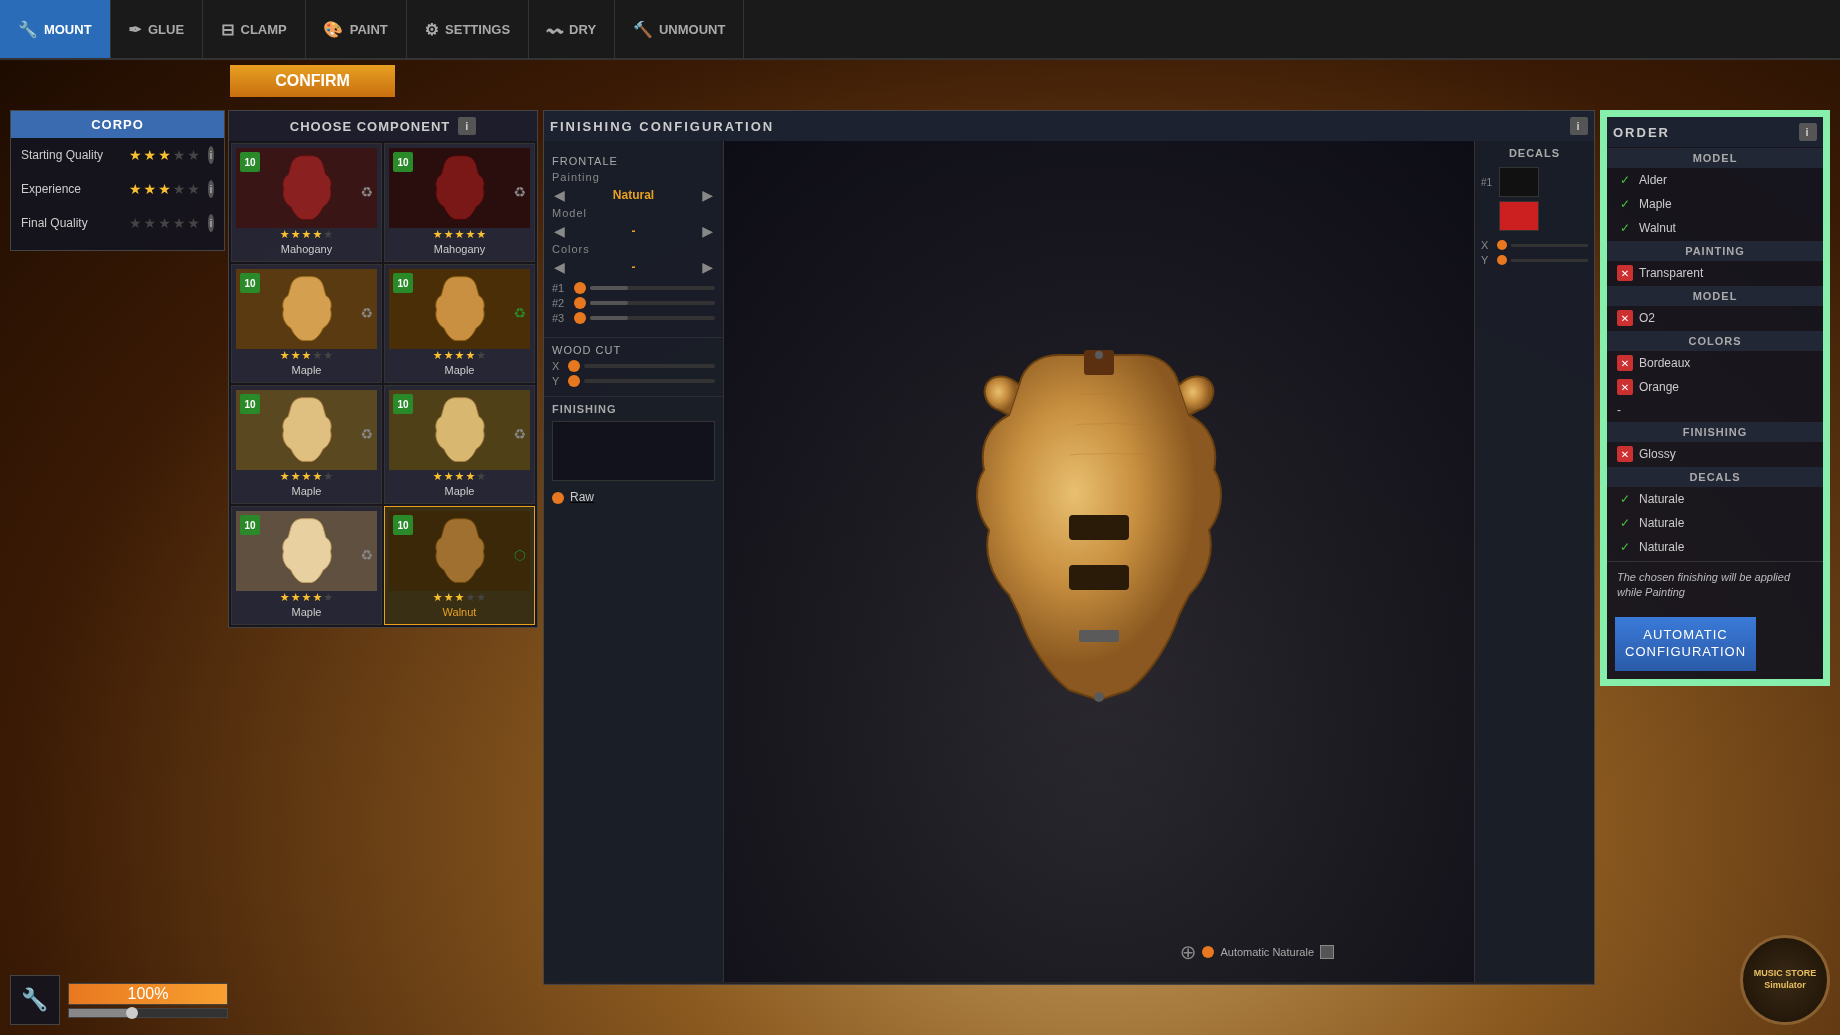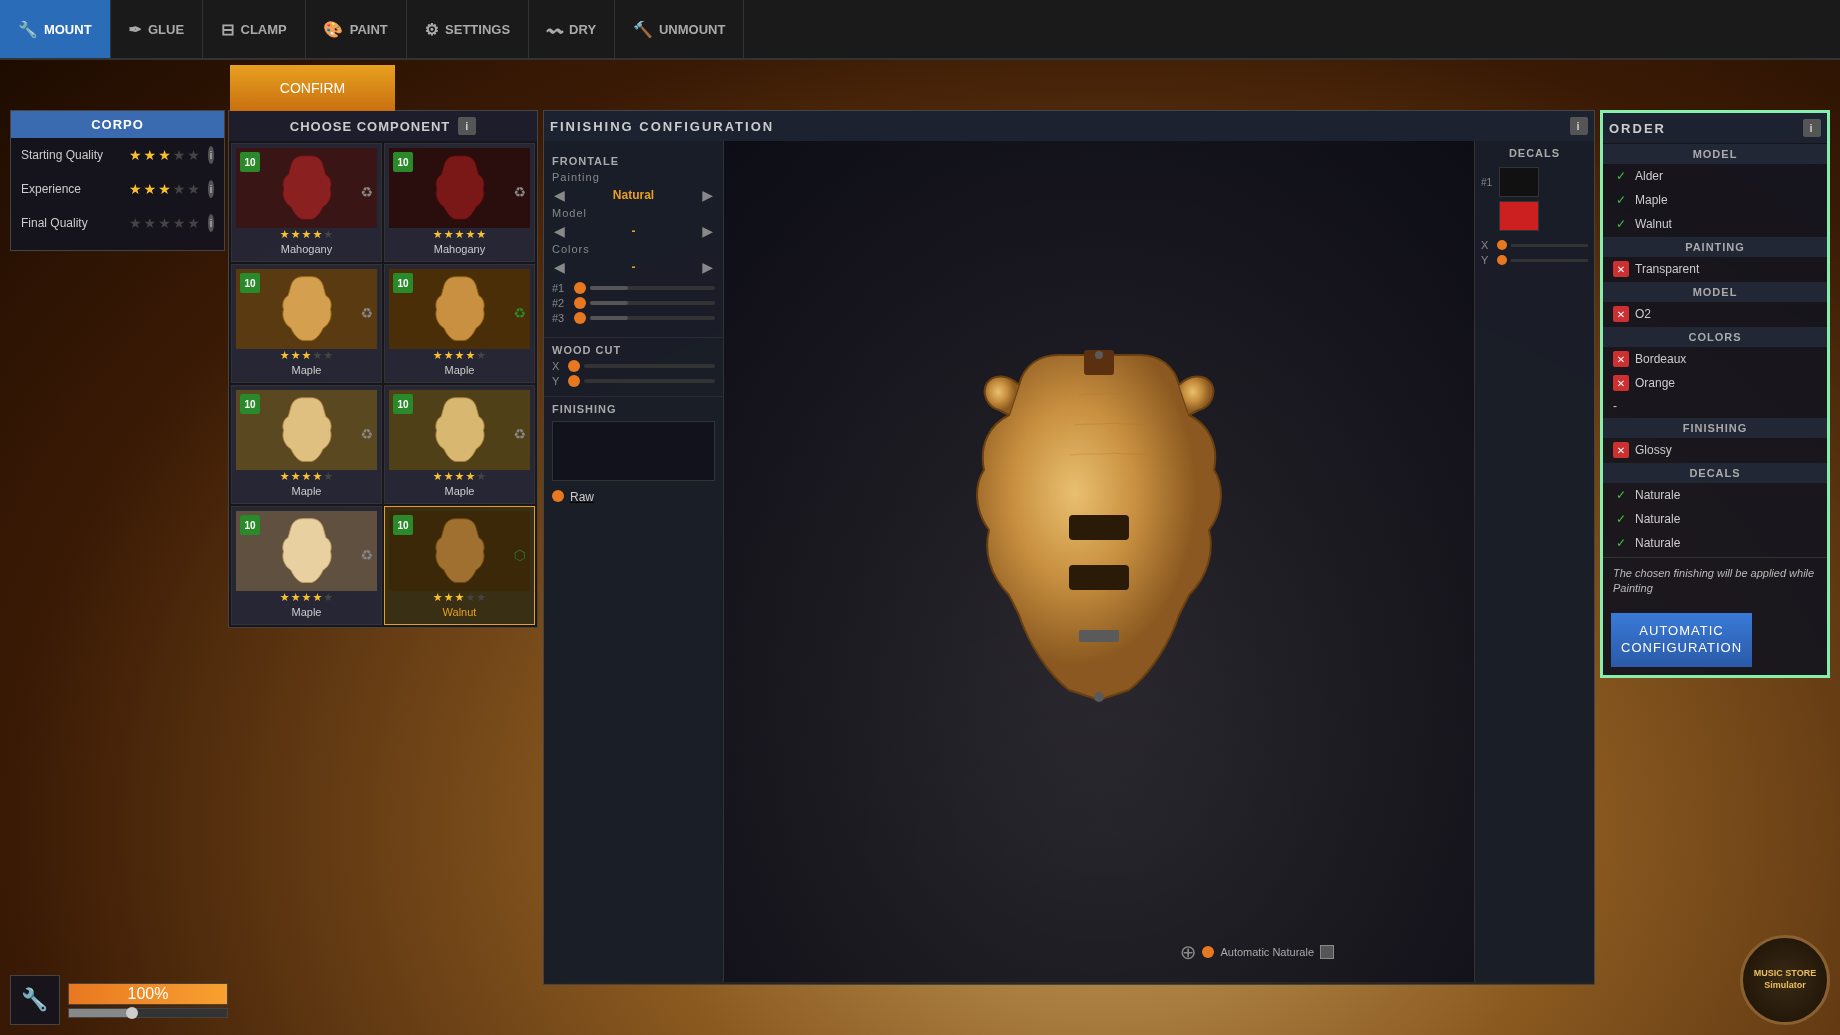--- a/index.html
+++ b/index.html
@@ -55,25 +55,25 @@
     .nav-icon {
       font-size: 16px;
     }
 
     
     .confirm-btn {
       position: absolute;
       top: 65px;
       left: 230px;
       width: 165px;
-      height: 46px;
+      height: 32px;
       background: linear-gradient(to bottom, #e8a020, #c87010);
       color: white;
-      font-weight: normal;
-      font-size: 14px;
+      font-weight: bold;
+      font-size: 16px;
       border: none;
       cursor: pointer;
       display: flex;
       align-items: center;
       justify-content: center;
       z-index: 10;
     }
 
     
     .left-panel {
@@ -296,21 +296,21 @@
     }
 
     .config-section {
       padding: 6px 8px;
       border-bottom: 1px solid #2a2a3a;
     }
 
     .config-section-title {
       color: #aaa;
       font-size: 11px;
-      font-weight: bold;
+      font-weight: normal;
       letter-spacing: 1px;
       margin-bottom: 4px;
     }
 
     .config-nav {
       display: flex;
       align-items: center;
       gap: 4px;
     }
 
@@ -409,21 +409,21 @@
     .finishing-title {
       color: #aaa;
       font-size: 11px;
       font-weight: bold;
       letter-spacing: 1px;
       margin-bottom: 6px;
     }
 
     .finishing-item {
       display: flex;
-      align-items: flex-start;
+      align-items: flex-end;
       gap: 6px;
       padding: 3px 0;
       text-decoration: underline;
     }
 
     .finishing-dot {
       width: 12px;
       height: 12px;
       border-radius: 50%;
       background: #e87820;
@@ -519,21 +519,21 @@
       background: #333;
     }
 
     
     .right-panel {
       position: absolute;
       top: 110px;
       right: 10px;
       width: 230px;
       background: rgba(20, 20, 30, 0.92);
-      border: 3px solid #86efac;
+      border: 7px solid #86efac;
       z-index: 5;
     }
 
     .order-title {
       background: rgba(30, 35, 50, 0.95);
       color: #ccc;
       text-align: center;
       padding: 6px;
       font-size: 13px;
       font-weight: bold;

